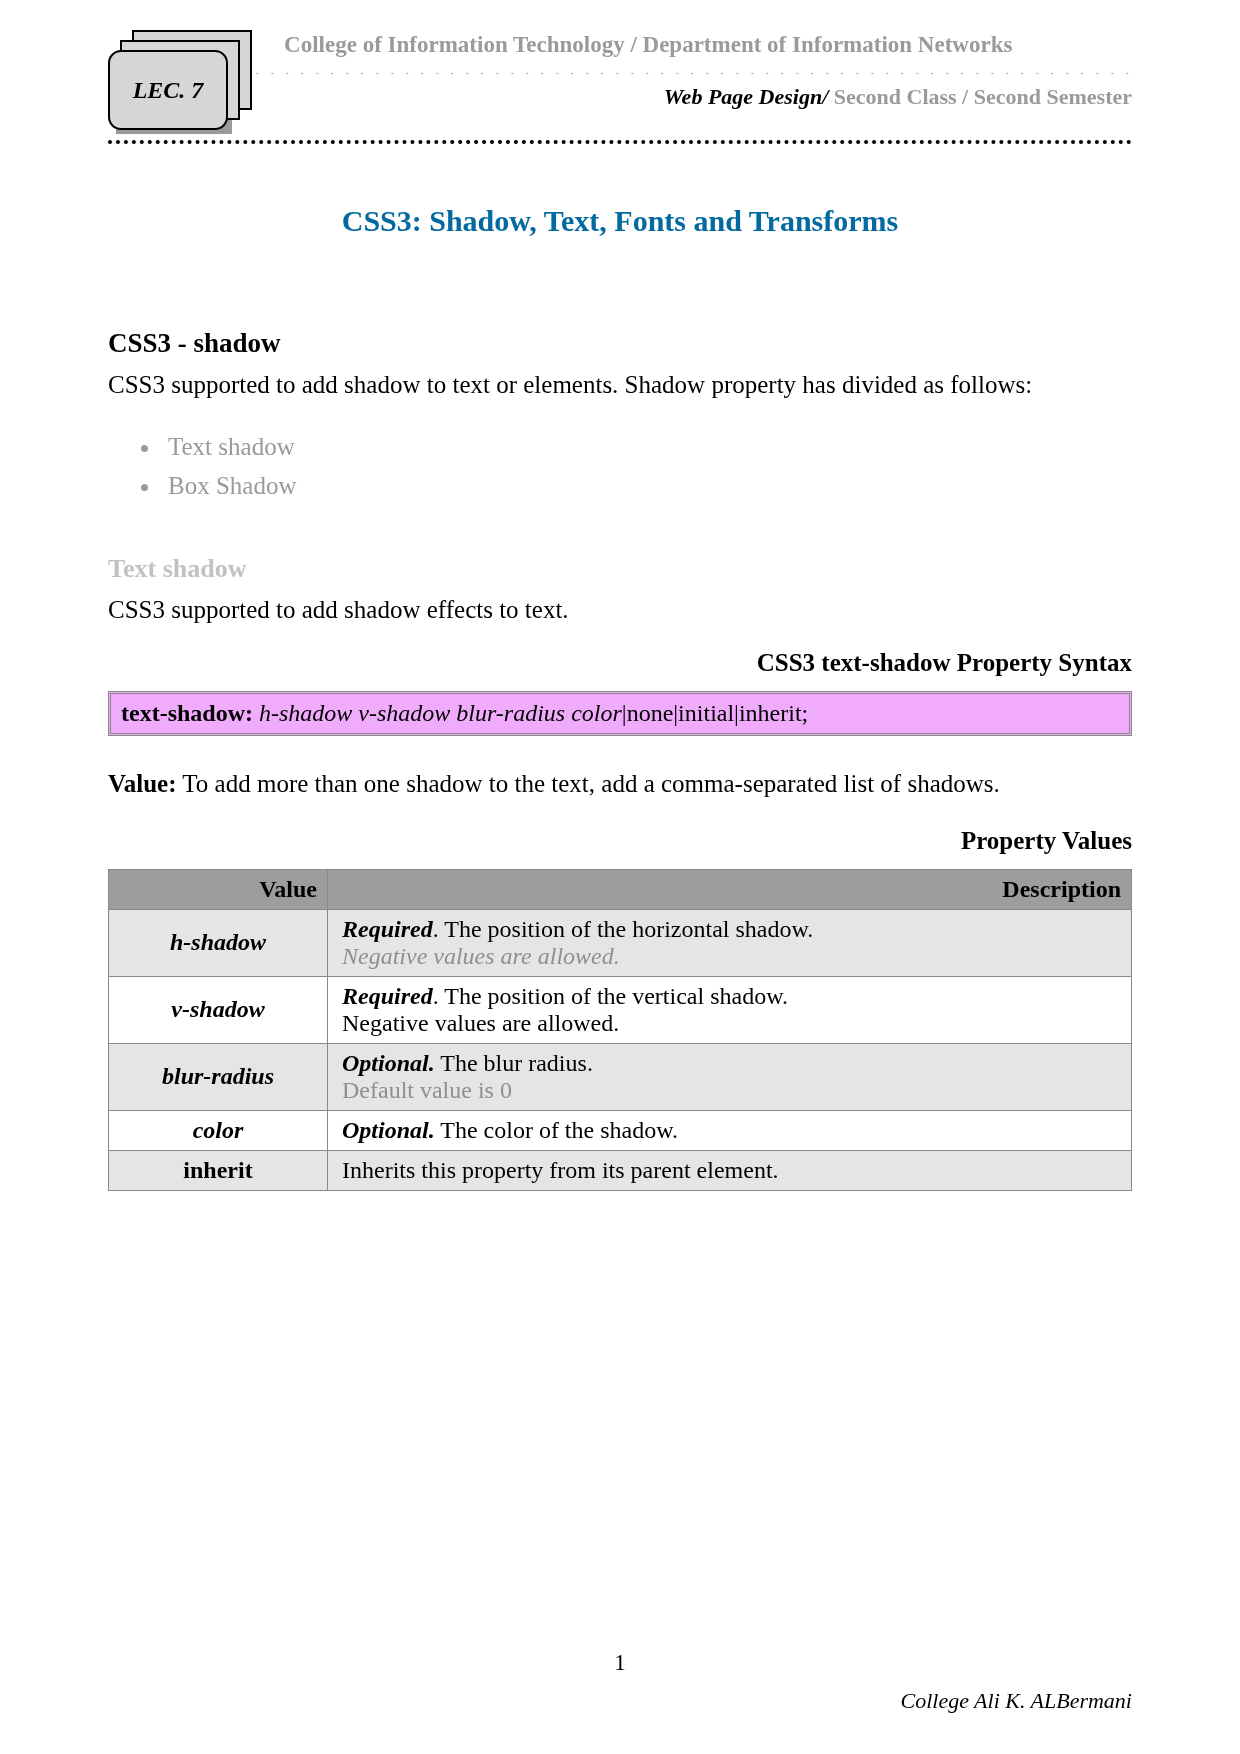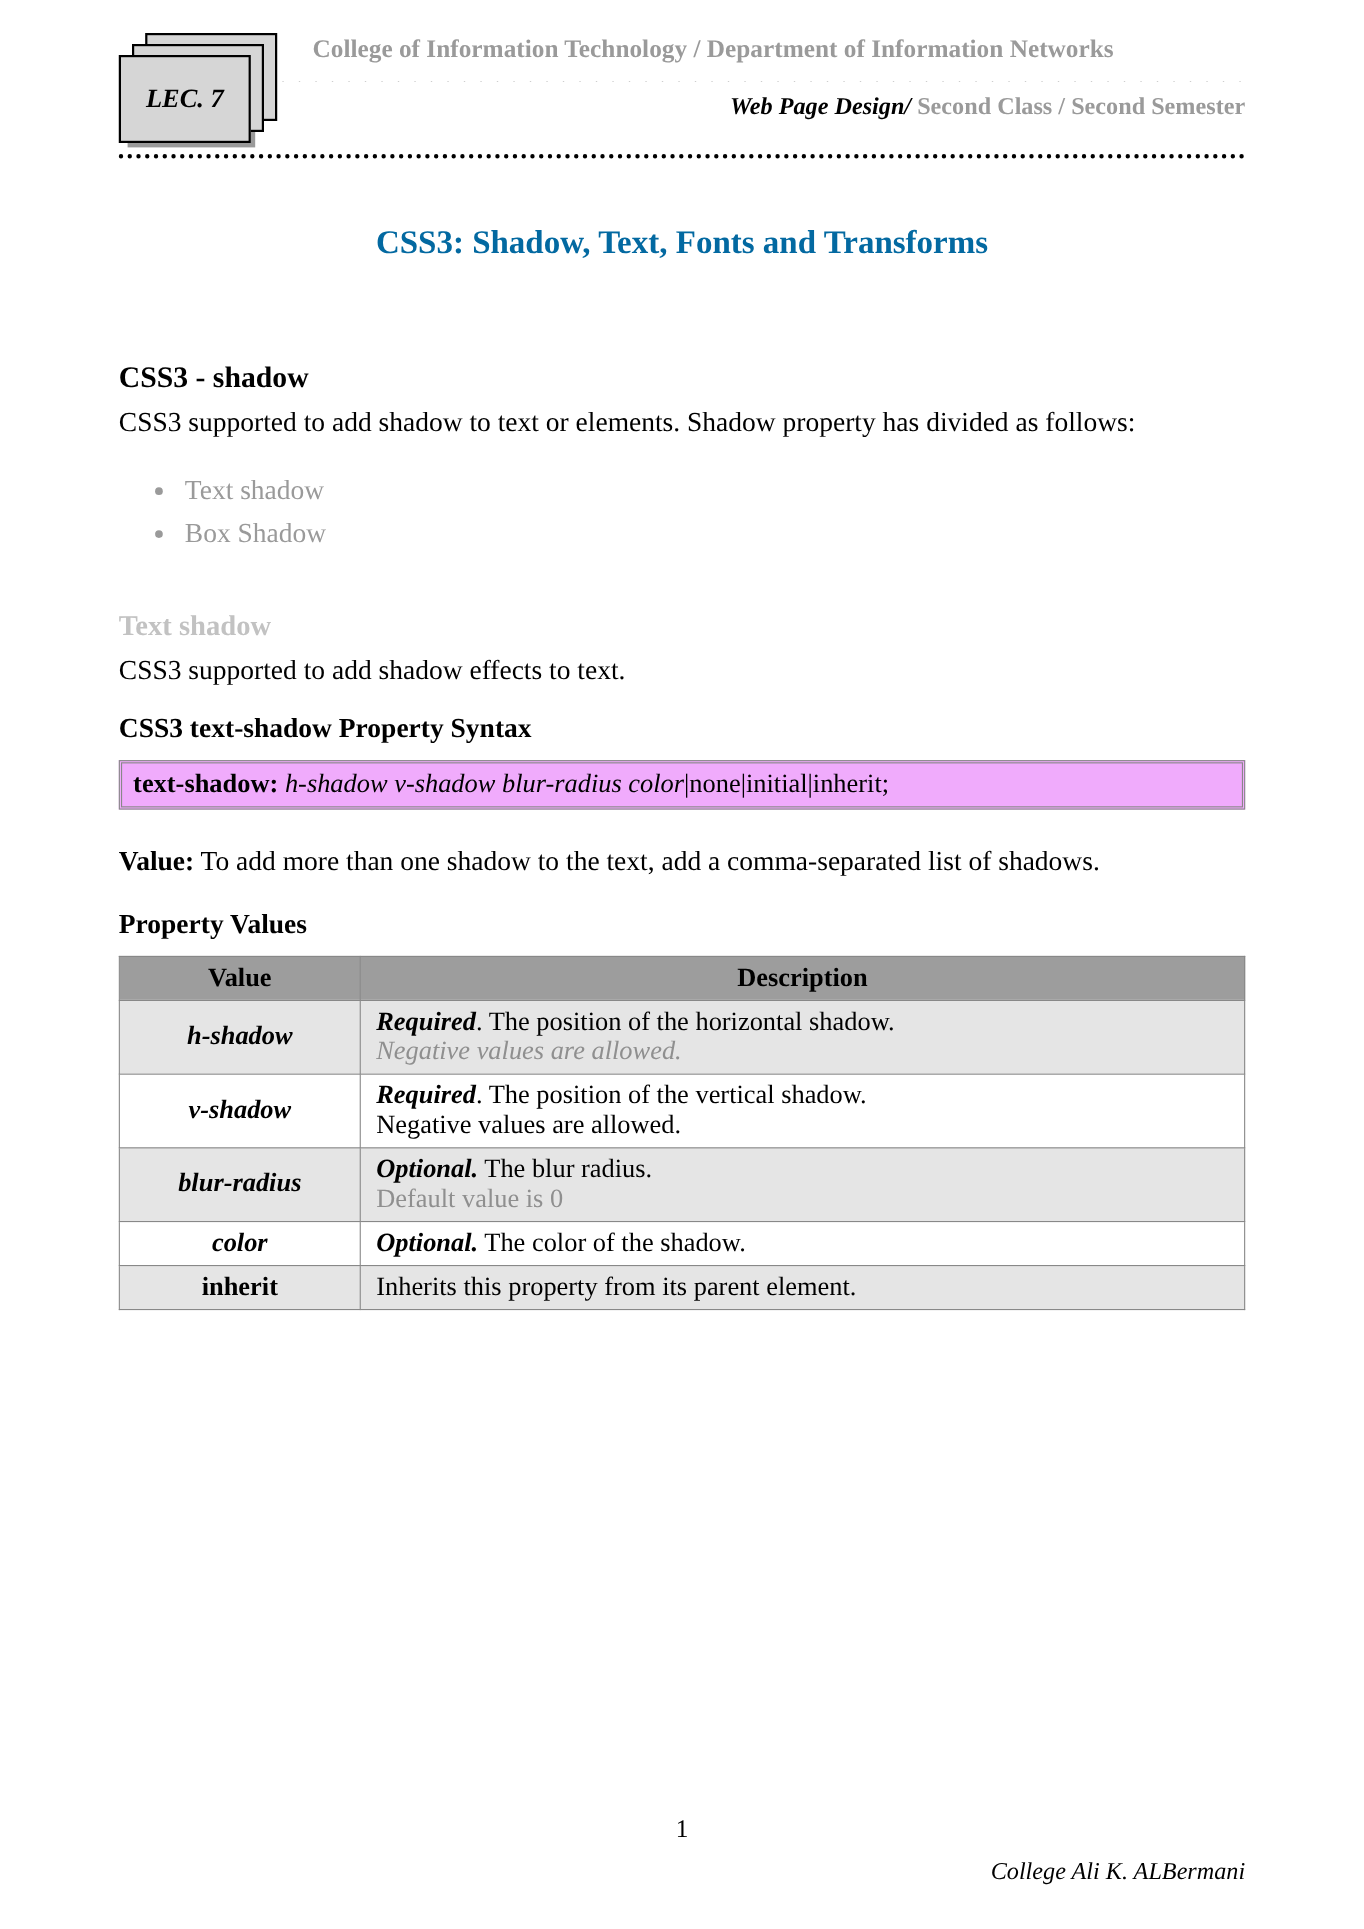--- a/index.html
+++ b/index.html
@@ -39,20 +39,21 @@
   .lec-card.c2 { left: 12px; top: 10px; }
   .lec-card.c3 {
     left: 0; top: 20px;
     display: flex;
     align-items: center;
     justify-content: center;
     font-weight: bold;
     font-style: italic;
     font-size: 24px;
     color: #000;
+    border-radius: 13px;
   }
   .lec-shadow {
     position: absolute;
     left: 8px; top: 28px;
     width: 116px; height: 76px;
     background: #9a9a9a;
     z-index: -1;
   }
   .header-text {
     flex: 1;
@@ -118,20 +119,21 @@
   .h3 {
     font-size: 26px;
     font-weight: bold;
     color: #c2c2c2;
     margin: 0 0 8px 0;
   }
   .h4 {
     font-size: 25px;
     font-weight: bold;
     margin: 22px 0 14px 0;
+    text-align: right;
   }
   .syntax-box {
     border: 3px double #888;
     background: #f0abfc;
     padding: 6px 10px;
     font-size: 24px;
     margin: 0 0 30px 0;
   }
   .syntax-box .kw { font-weight: bold; }
   .syntax-box .it { font-style: italic; }
@@ -139,21 +141,21 @@
     width: 100%;
     border-collapse: collapse;
     font-size: 24px;
     margin-top: 6px;
   }
   table.prop th {
     background: #9d9d9d;
     color: #000;
     font-weight: bold;
     padding: 6px 10px;
-    text-align: center;
+    text-align: right;
     border: 1px solid #888;
   }
   table.prop td {
     border: 1px solid #888;
     padding: 6px 14px;
     vertical-align: middle;
   }
   table.prop tr.alt td {
     background: #e5e5e5;
   }

